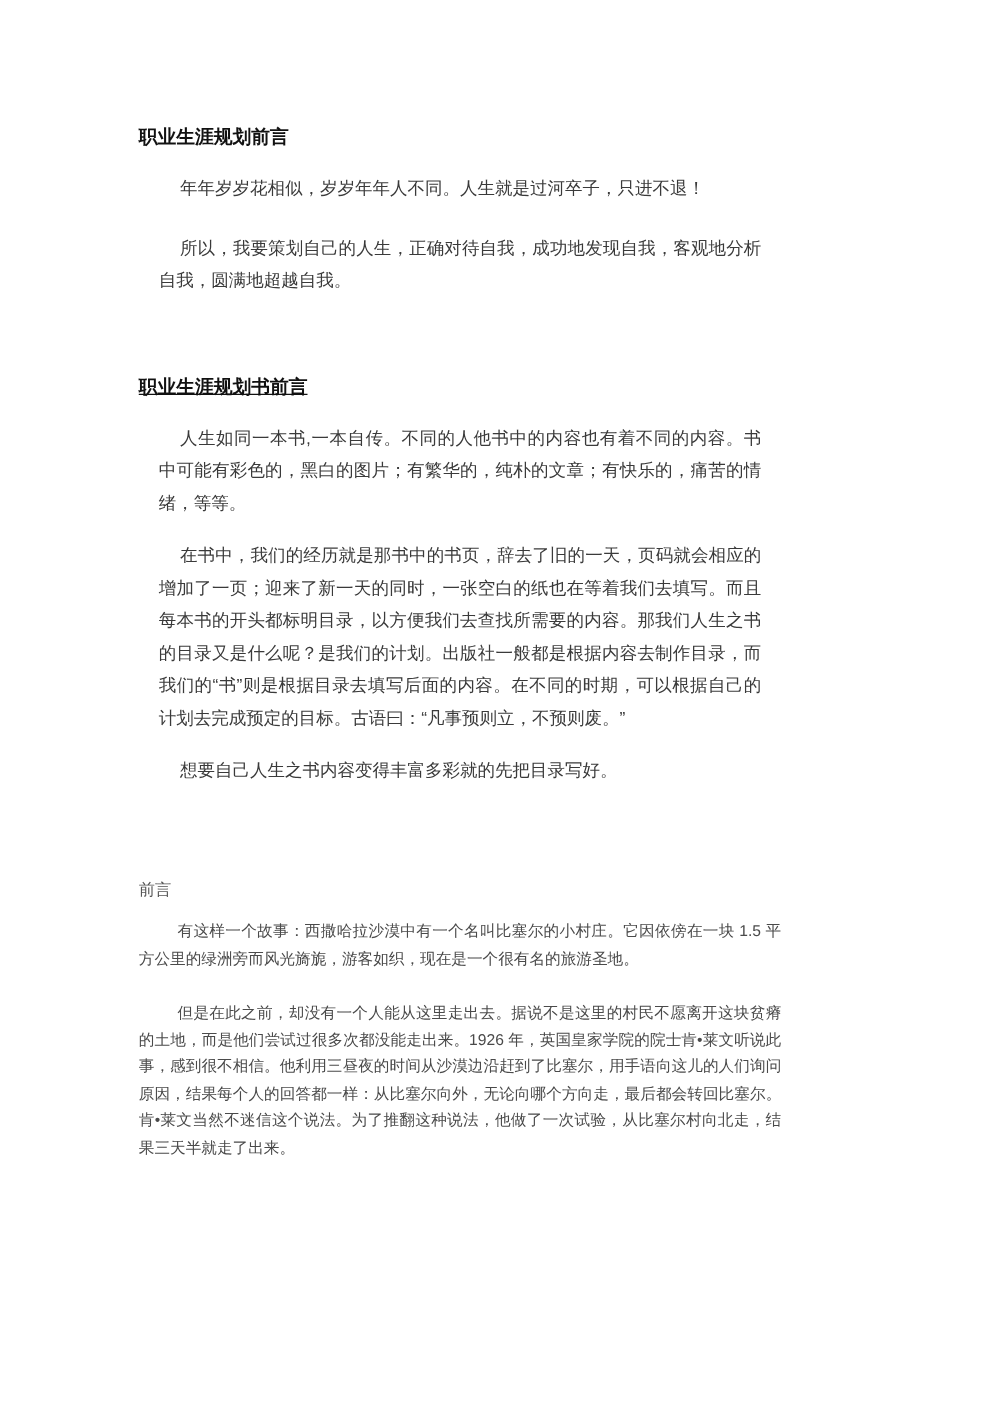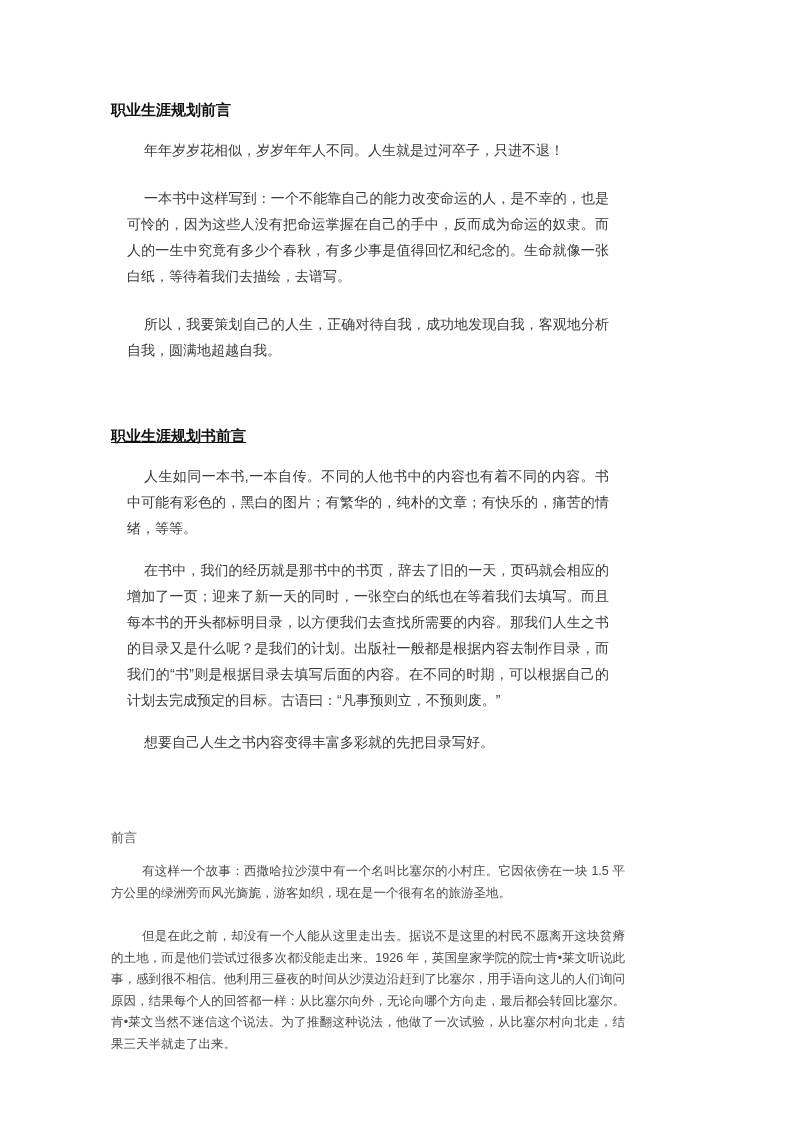--- a/index.html
+++ b/index.html
@@ -63,21 +63,20 @@
 </style>
 </head>
 <body>
 
 <div class="page">
   <div class="content">
 
     <section>
       <h1 class="doc-heading">职业生涯规划前言</h1>
       <p class="body-para spaced">年年岁岁花相似，岁岁年年人不同。人生就是过河卒子，只进不退！</p>
-      <p class="body-para spaced">一本书中这样写到：一个不能靠自己的能力改变命运的人，是不幸的，也是可怜的，因为这些人没有把命运掌握在自己的手中，反而成为命运的奴隶。而人的一生中究竟有多少个春秋，有多少事是值得回忆和纪念的。生命就像一张白纸，等待着我们去描绘，去谱写。</p>
       <p class="body-para">所以，我要策划自己的人生，正确对待自我，成功地发现自我，客观地分析自我，圆满地超越自我。</p>
     </section>
 
     <section>
       <h1 class="doc-heading heading-2">职业生涯规划书前言</h1>
       <p class="body-para">人生如同一本书,一本自传。不同的人他书中的内容也有着不同的内容。书中可能有彩色的，黑白的图片；有繁华的，纯朴的文章；有快乐的，痛苦的情绪，等等。</p>
       <p class="body-para">在书中，我们的经历就是那书中的书页，辞去了旧的一天，页码就会相应的增加了一页；迎来了新一天的同时，一张空白的纸也在等着我们去填写。而且每本书的开头都标明目录，以方便我们去查找所需要的内容。那我们人生之书的目录又是什么呢？是我们的计划。出版社一般都是根据内容去制作目录，而我们的“书”则是根据目录去填写后面的内容。在不同的时期，可以根据自己的计划去完成预定的目标。古语曰：“凡事预则立，不预则废。”</p>
       <p class="body-para">想要自己人生之书内容变得丰富多彩就的先把目录写好。</p>
     </section>
 

